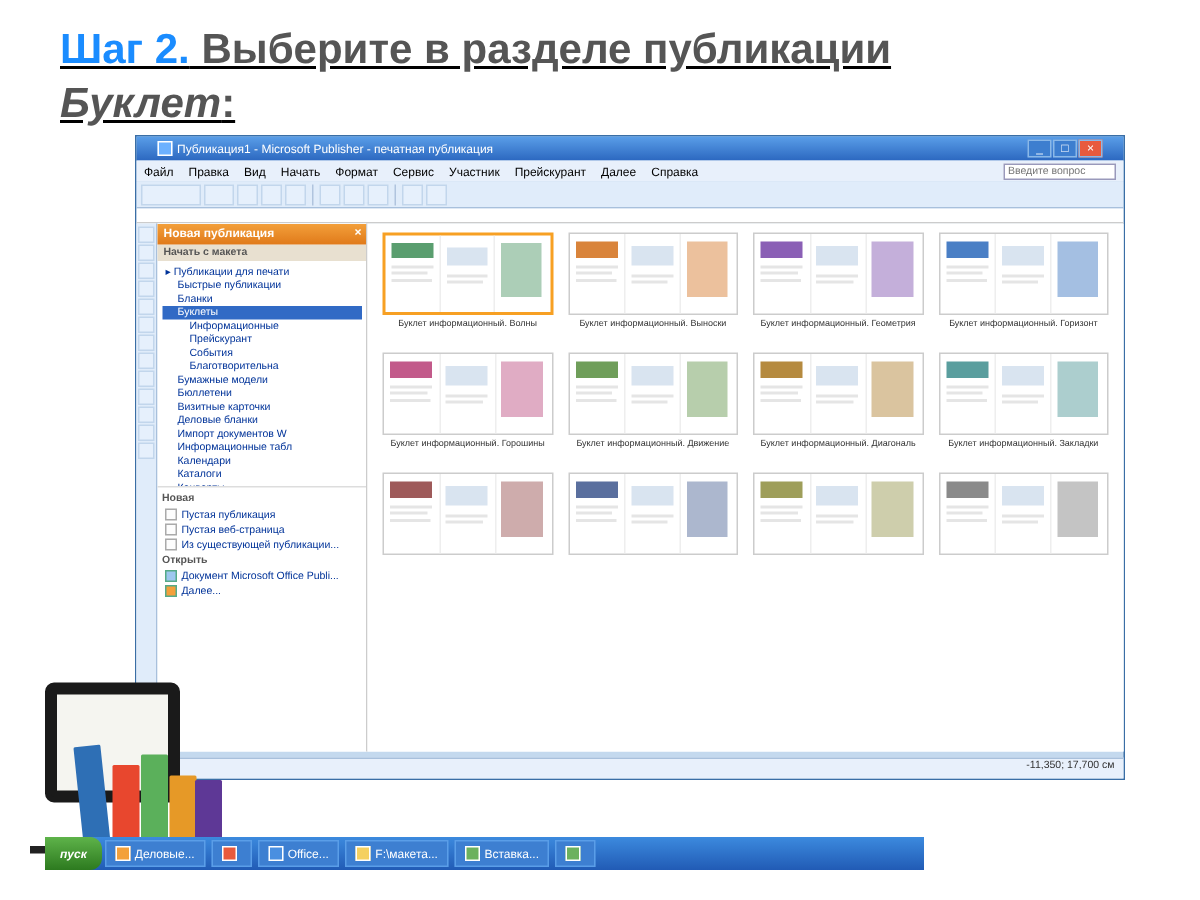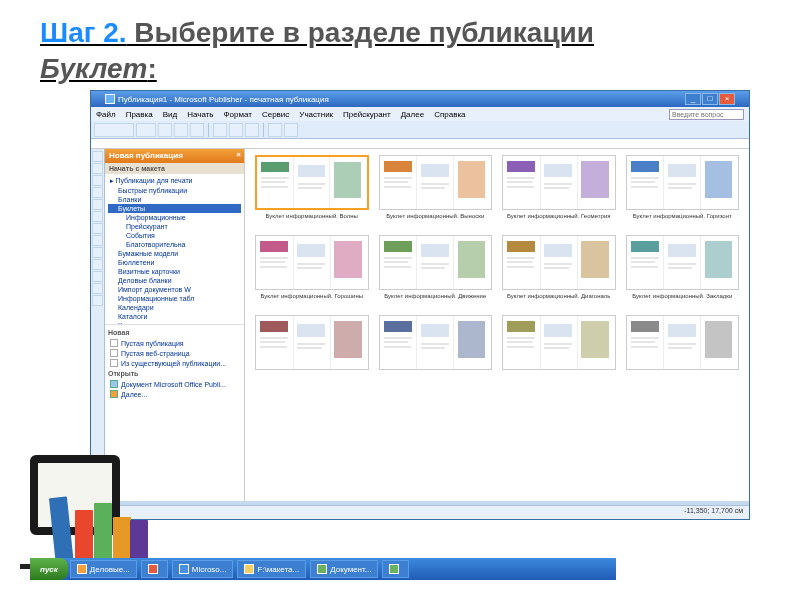--- a/index.html
+++ b/index.html
@@ -407,28 +407,28 @@
     <div class="tb-item">
         <span class="tb-icon"></span>
         <span>Деловые...</span>
       </div>
     <div class="tb-item">
         <span class="tb-icon" style="background:#e85a3d"></span>
         <span></span>
       </div>
     <div class="tb-item">
         <span class="tb-icon" style="background:#4a8fe0"></span>
-        <span>Microso...</span>
+        <span>Office...</span>
       </div>
     <div class="tb-item">
         <span class="tb-icon" style="background:#f5d060"></span>
         <span>F:\макета...</span>
       </div>
     <div class="tb-item">
         <span class="tb-icon" style="background:#6cb15e"></span>
-        <span>Документ...</span>
+        <span>Вставка...</span>
       </div>
     <div class="tb-item">
         <span class="tb-icon" style="background:#6cb15e"></span>
         <span></span>
       </div>
   </div>
 </div>
 
 </body></html>

